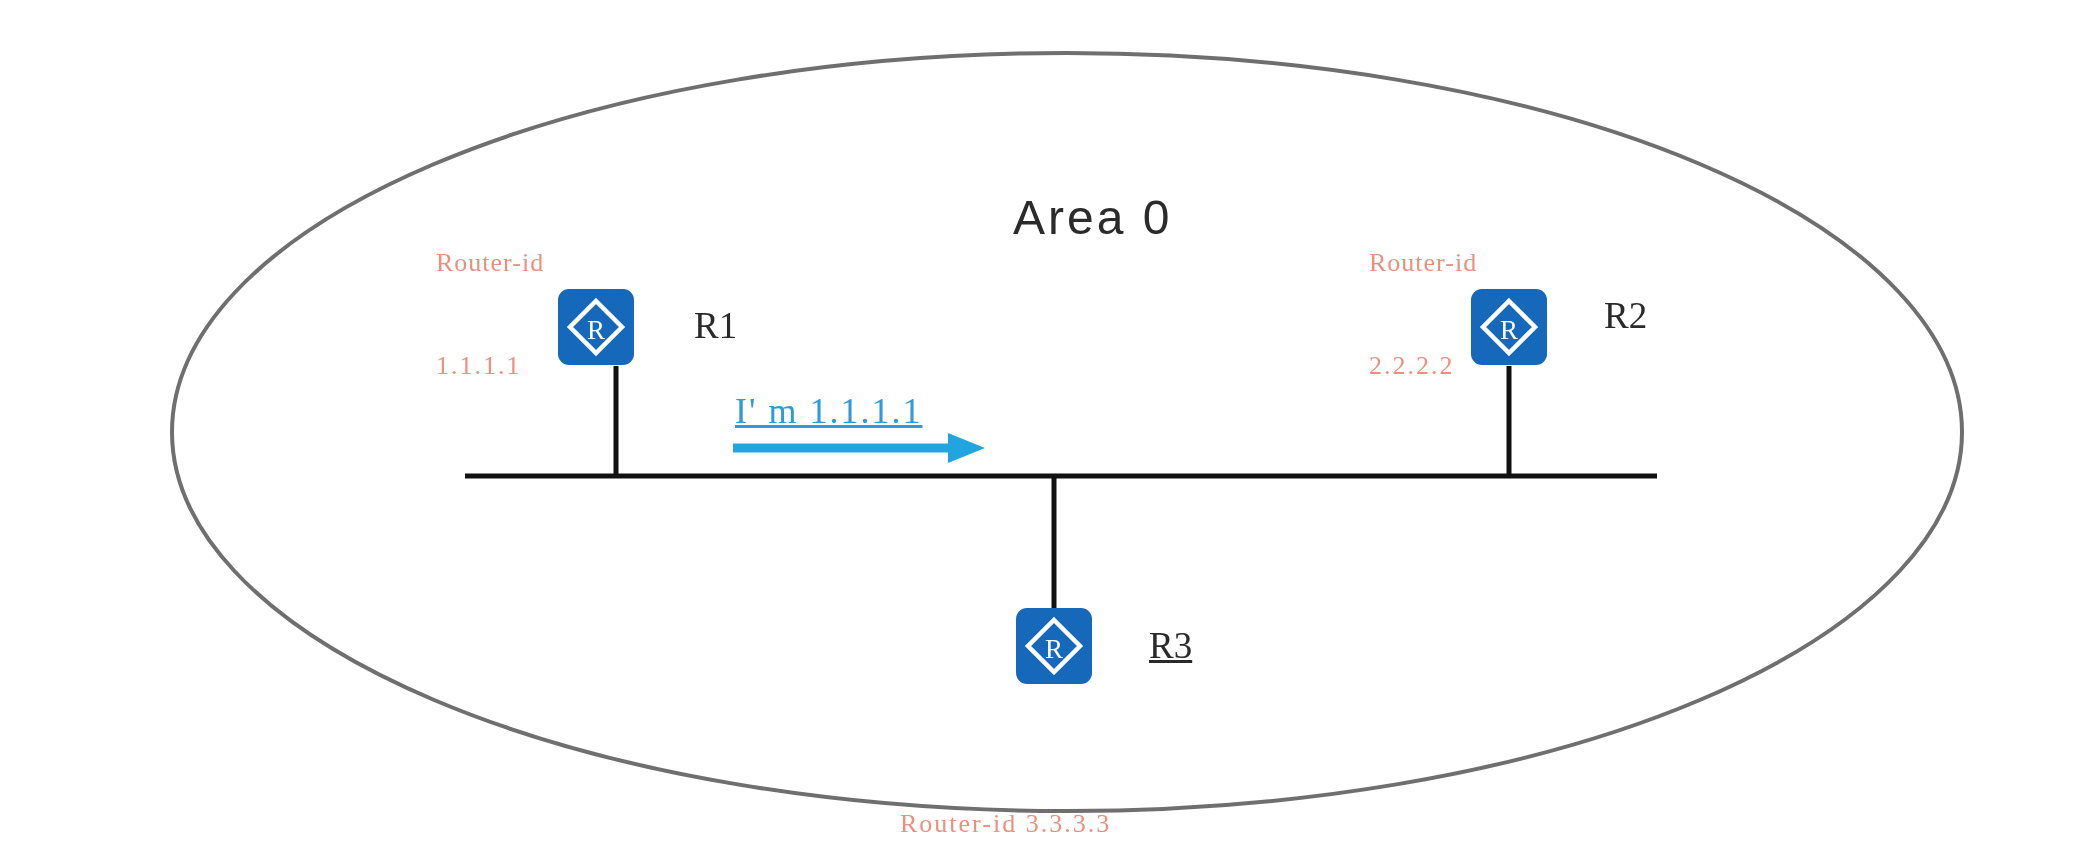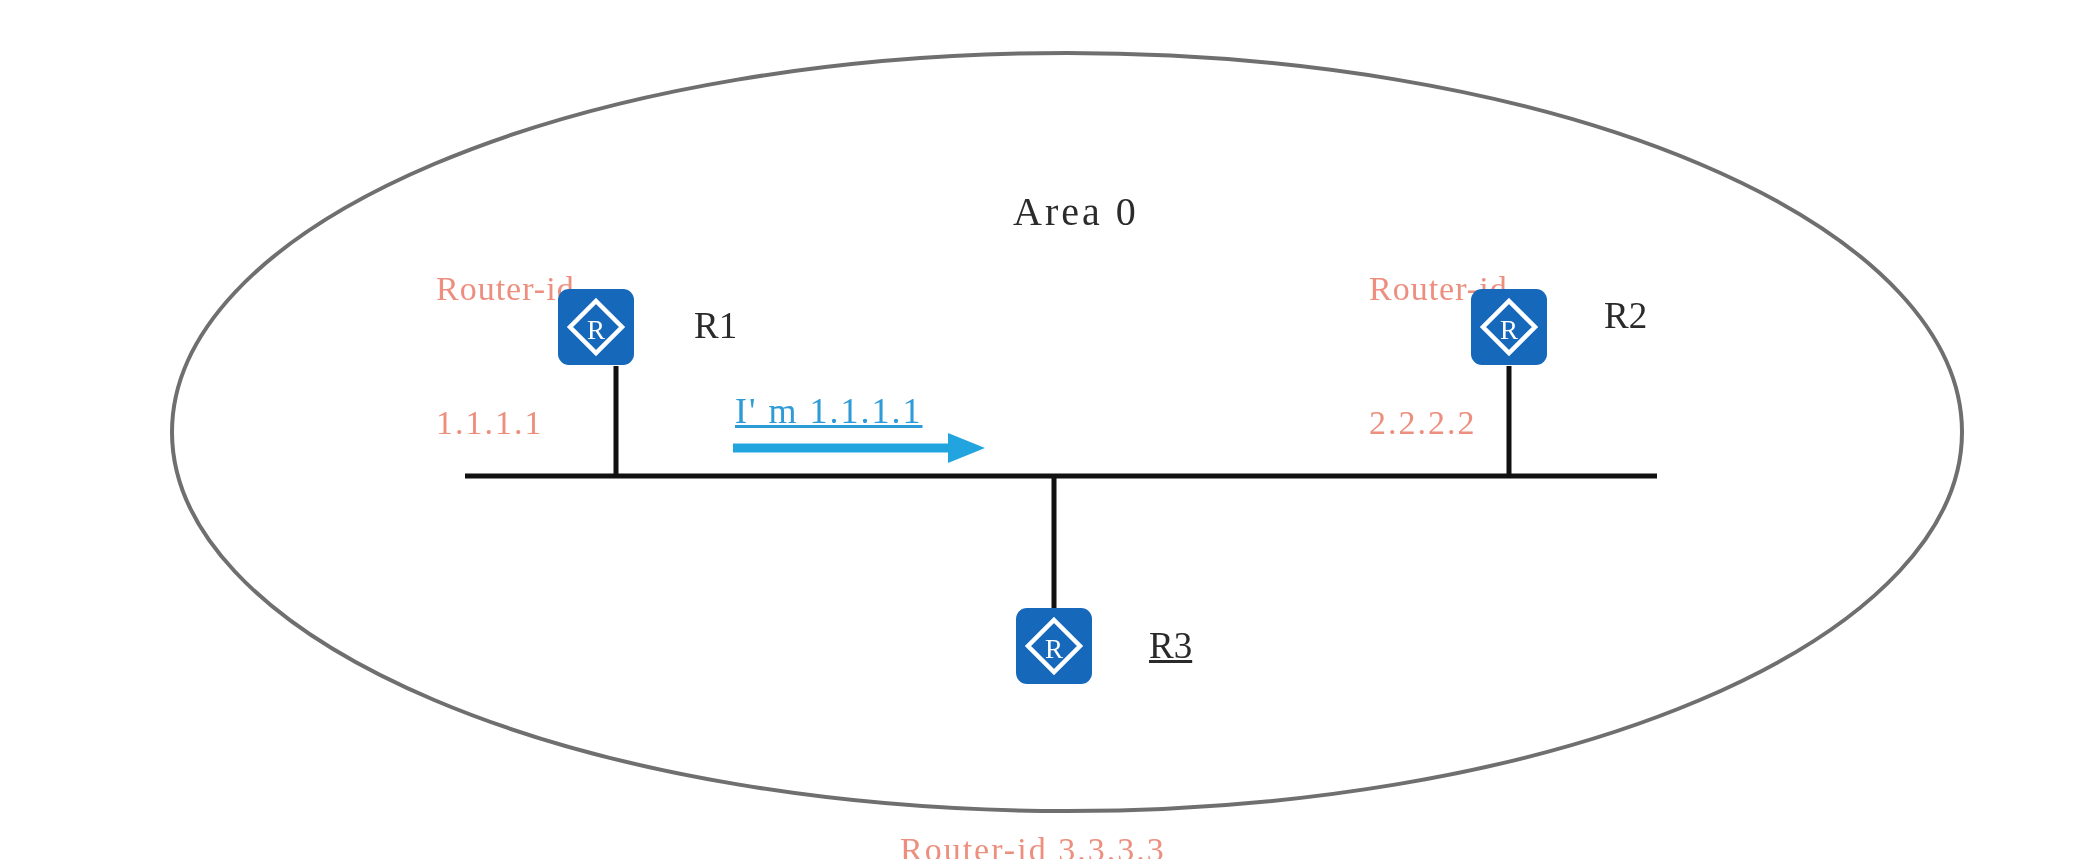--- a/index.html
+++ b/index.html
@@ -26,28 +26,28 @@
     height: 859px;
   }
 
   
   .label {
     position: absolute;
     white-space: pre;
     line-height: 1.32;
   }
   .label-area {
-    font-family: Liberation Serif, serif;
-    font-size: 40px;
+    font-family: Liberation Sans, sans-serif;
+    font-size: 48px;
     color: #2b2b2b;
     letter-spacing: 3px;
   }
   .label-routerid {
     font-family: "Liberation Serif", serif;
-    font-size: 34px;
+    font-size: 26px;
     color: #ec8f7e;
     letter-spacing: 1px;
   }
   .label-routerid .ipline {
     letter-spacing: 2px;
   }
   .label-device {
     font-family: "Liberation Serif", serif;
     font-size: 37px;
     color: #2a2a2a;

